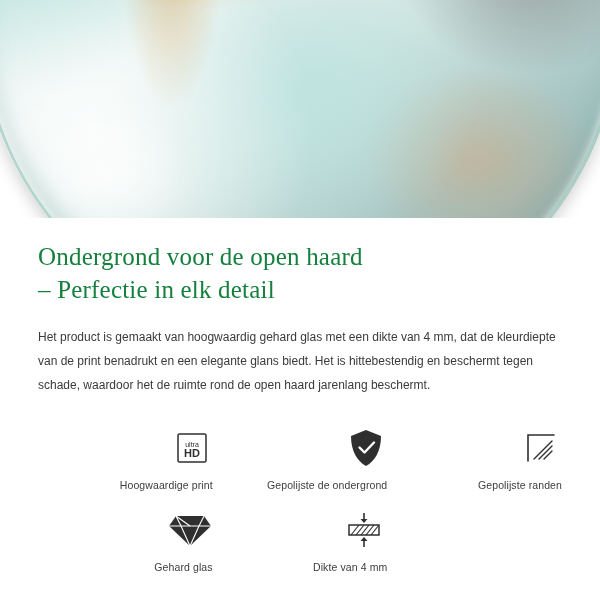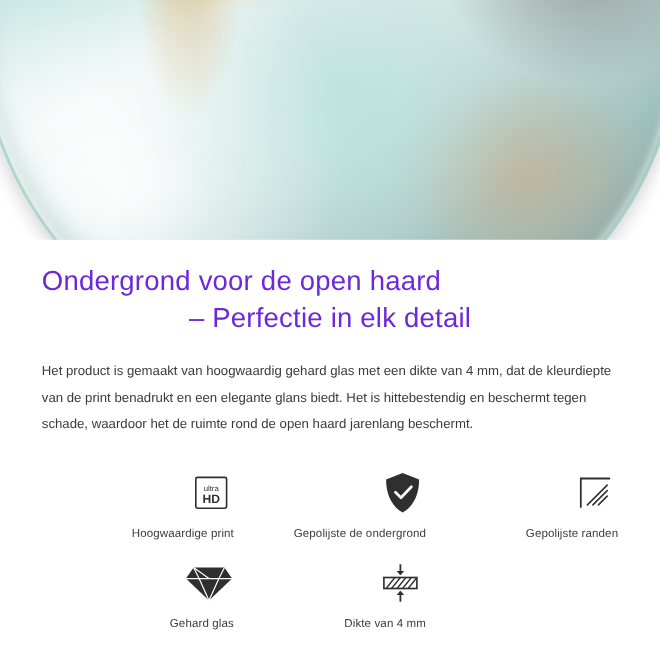--- a/index.html
+++ b/index.html
@@ -72,30 +72,29 @@
       inset 0 0 10px rgba(255,255,255,0.85),
       inset 0 -14px 22px rgba(120,170,160,0.35);
   }
 
   
   .content {
     padding: 0 38px;
   }
   .headline {
     margin: 22px 0 0 0;
-    font-family: Liberation Sans, sans-serif;
+    font-family: Liberation Serif, serif;
     font-size: 25px;
     line-height: 1.33;
     font-weight: 400;
-    color: #6d28d9;
+    color: #15803d;
     letter-spacing: 0.2px;
   }
   .headline .line2 {
     display: block;
-    text-align: center;
   }
   .paragraph {
     margin: 18px 0 0 0;
     font-size: 12px;
     line-height: 2.0;
     color: #3a3a3a;
     max-width: 528px;
   }
 
   

